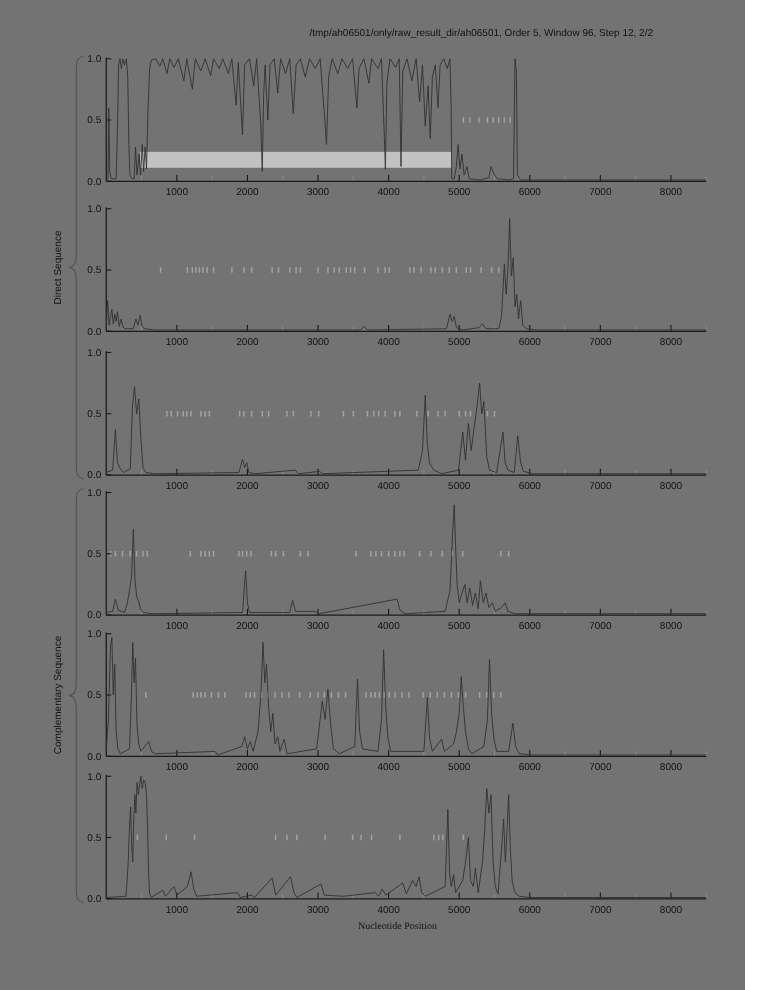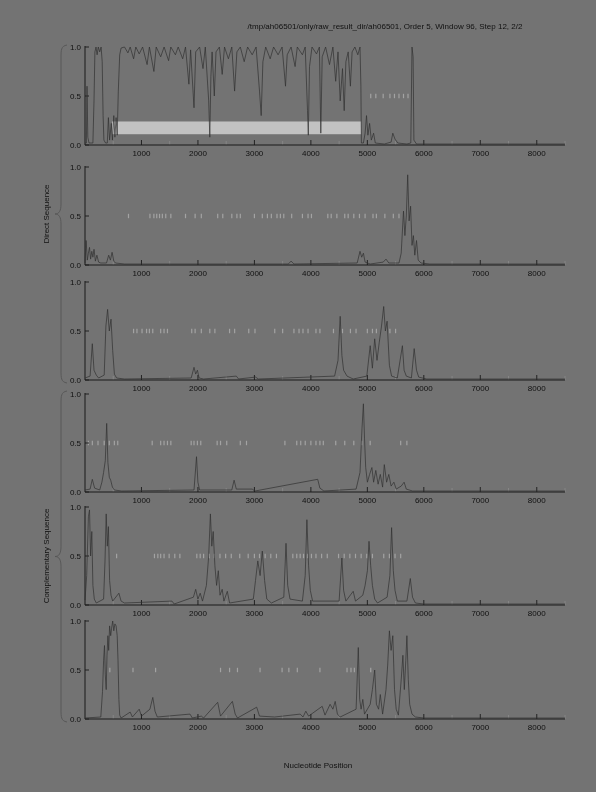--- a/index.html
+++ b/index.html
@@ -1,19 +1,19 @@
 <!DOCTYPE html>
 <html><head>
 <meta charset="utf-8">
 <style>
   html,body{margin:0;padding:0;}
   body{width:612px;height:792px;background:#ffffff;font-family:"Liberation Sans",sans-serif;color:#111;}
   #page{position:relative;width:596px;height:792px;background:#737373;overflow:hidden;}
   .fig-title{position:absolute;top:22px;left:385px;transform:translateX(-50%);font-size:8px;white-space:nowrap;color:#111;}
-  .x-label{position:absolute;top:761px;left:318px;transform:translateX(-50%);font-size:8px;white-space:nowrap;color:#111;}
+  .x-label{position:absolute;top:736px;left:318px;transform:translateX(-50%);font-size:8px;white-space:nowrap;color:#111;font-family:Liberation Serif, serif;}
   .group-label{position:absolute;font-size:8px;white-space:nowrap;color:#111;transform:translate(-50%,-50%) rotate(-90deg);}
   #direct-label{left:46px;top:214px;}
   #comp-label{left:46px;top:556px;}
   svg{position:absolute;left:0;top:0;}
   svg text{font-family:"Liberation Sans",sans-serif;}
 </style>
 </head>
 <body>
 
 <div id="page">

